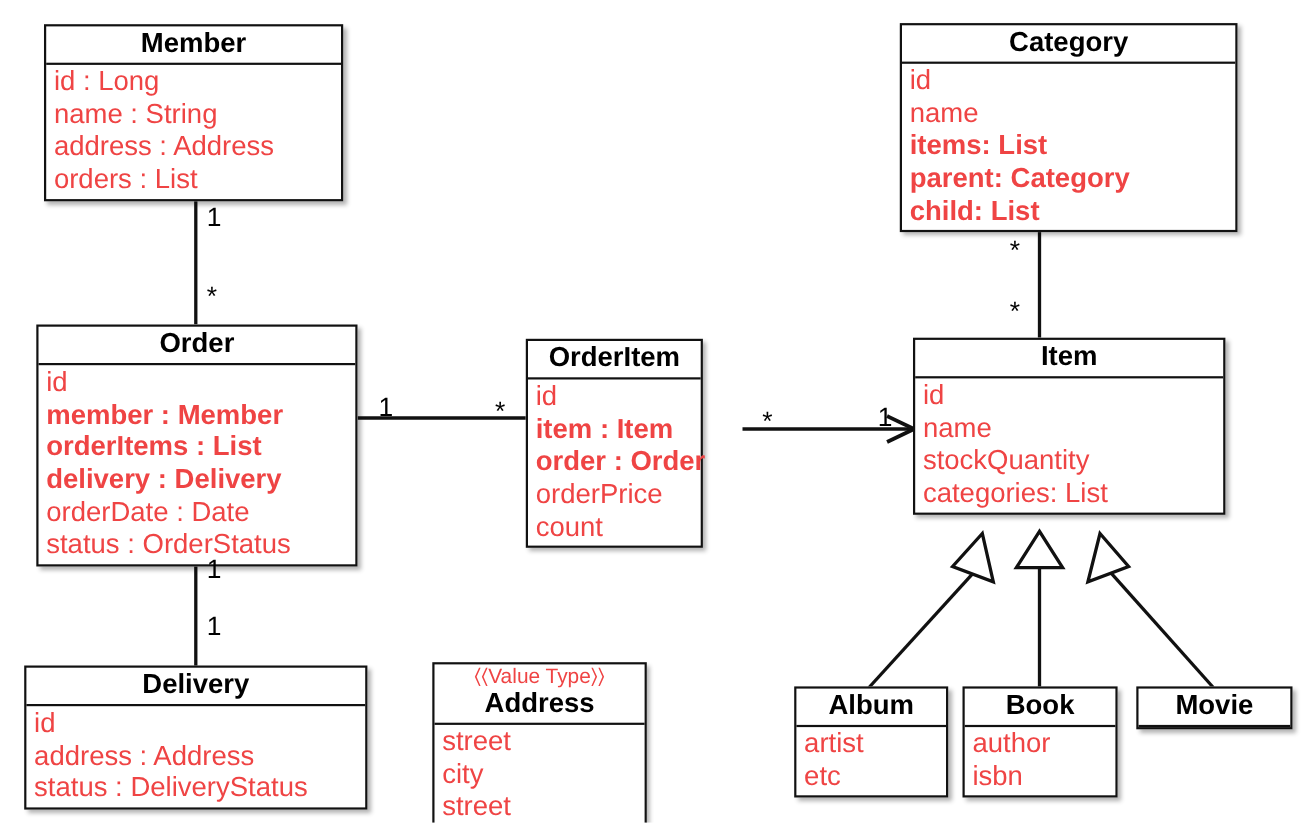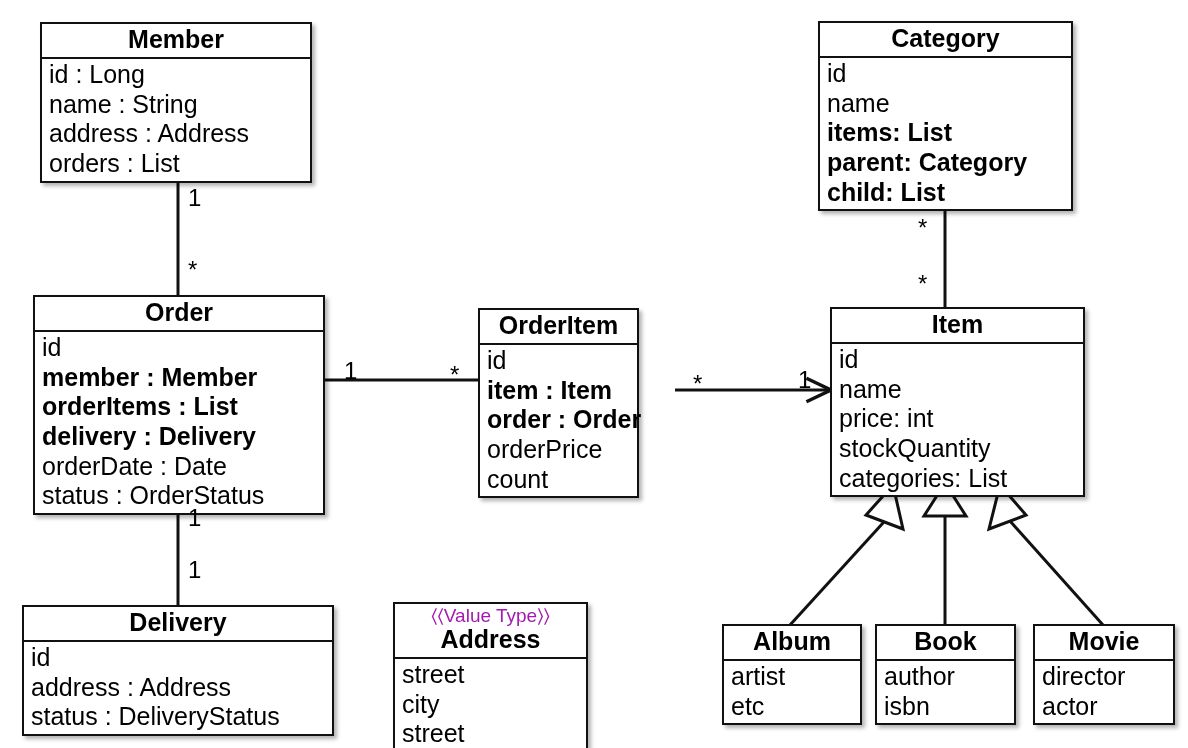--- a/index.html
+++ b/index.html
@@ -37,33 +37,33 @@
     font-weight: bold;
     color: #000000;
     line-height: 1.08;
     padding: 2px 4px 4px 4px;
   }
   .uml-stereotype {
     display: block;
     font-weight: normal;
     font-size: 19px;
     line-height: 1.05;
-    color: #a21caf;
+    color: #ef4444;
   }
   .uml-title {
     display: block;
     font-size: 25px;
   }
   .uml-attrs {
     padding: 1px 0 2px 7px;
   }
   .uml-attr {
     font-size: 25px;
     line-height: 1.185;
-    color: #000000;
+    color: #ef4444;
     white-space: nowrap;
   }
   .uml-attr.bold {
     font-weight: bold;
   }
   .mult {
     position: absolute;
     font-size: 24px;
     color: #000000;
     line-height: 1;
@@ -131,41 +131,40 @@
     </div>
     <div class="uml-attrs">
       <div class="uml-attr">id</div>
       <div class="uml-attr bold">item : Item</div>
       <div class="uml-attr bold">order : Order</div>
       <div class="uml-attr">orderPrice</div>
       <div class="uml-attr">count</div>
     </div>
   </div>
 
-  <div class="uml-class" style="left:818px; top:21px; width:255px;">
+  <div class="uml-class" style="left:818px; top:21px; width:307px;">
     <div class="uml-header">
       <span class="uml-title">Category</span>
     </div>
     <div class="uml-attrs">
       <div class="uml-attr">id</div>
       <div class="uml-attr">name</div>
       <div class="uml-attr bold">items: List</div>
       <div class="uml-attr bold">parent: Category</div>
       <div class="uml-attr bold">child: List</div>
     </div>
   </div>
 
-  <div class="uml-class" style="left:830px; top:307px; width:255px;">
+  <div class="uml-class" style="left:830px; top:307px; width:284px;">
     <div class="uml-header">
       <span class="uml-title">Item</span>
     </div>
     <div class="uml-attrs">
       <div class="uml-attr">id</div>
       <div class="uml-attr">name</div>
-      <div class="uml-attr">price: int</div>
       <div class="uml-attr">stockQuantity</div>
       <div class="uml-attr">categories: List</div>
     </div>
   </div>
 
   <div class="uml-class" style="left:22px; top:605px; width:312px;">
     <div class="uml-header">
       <span class="uml-title">Delivery</span>
     </div>
     <div class="uml-attrs">
@@ -204,24 +203,20 @@
     <div class="uml-attrs">
       <div class="uml-attr">author</div>
       <div class="uml-attr">isbn</div>
     </div>
   </div>
 
   <div class="uml-class" style="left:1033px; top:624px; width:142px;">
     <div class="uml-header">
       <span class="uml-title">Movie</span>
     </div>
-    <div class="uml-attrs">
-      <div class="uml-attr">director</div>
-      <div class="uml-attr">actor</div>
-    </div>
   </div>
 
   <span class="mult" style="left:188px; top:186px;">1</span>
   <span class="mult" style="left:188px; top:258px;">*</span>
 
   <span class="mult" style="left:344px; top:359px;">1</span>
   <span class="mult" style="left:450px; top:363px;">*</span>
 
   <span class="mult" style="left:693px; top:372px;">*</span>
   <span class="mult" style="left:798px; top:368px;">1</span>

